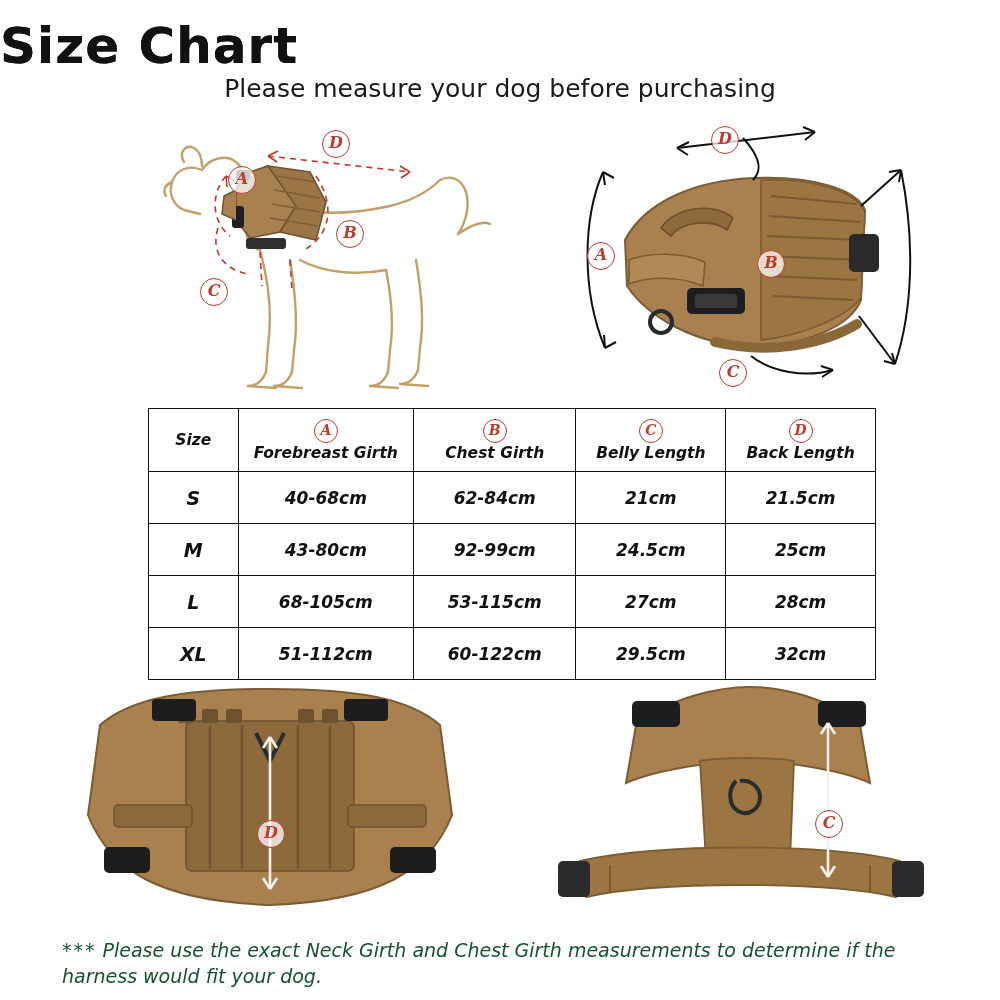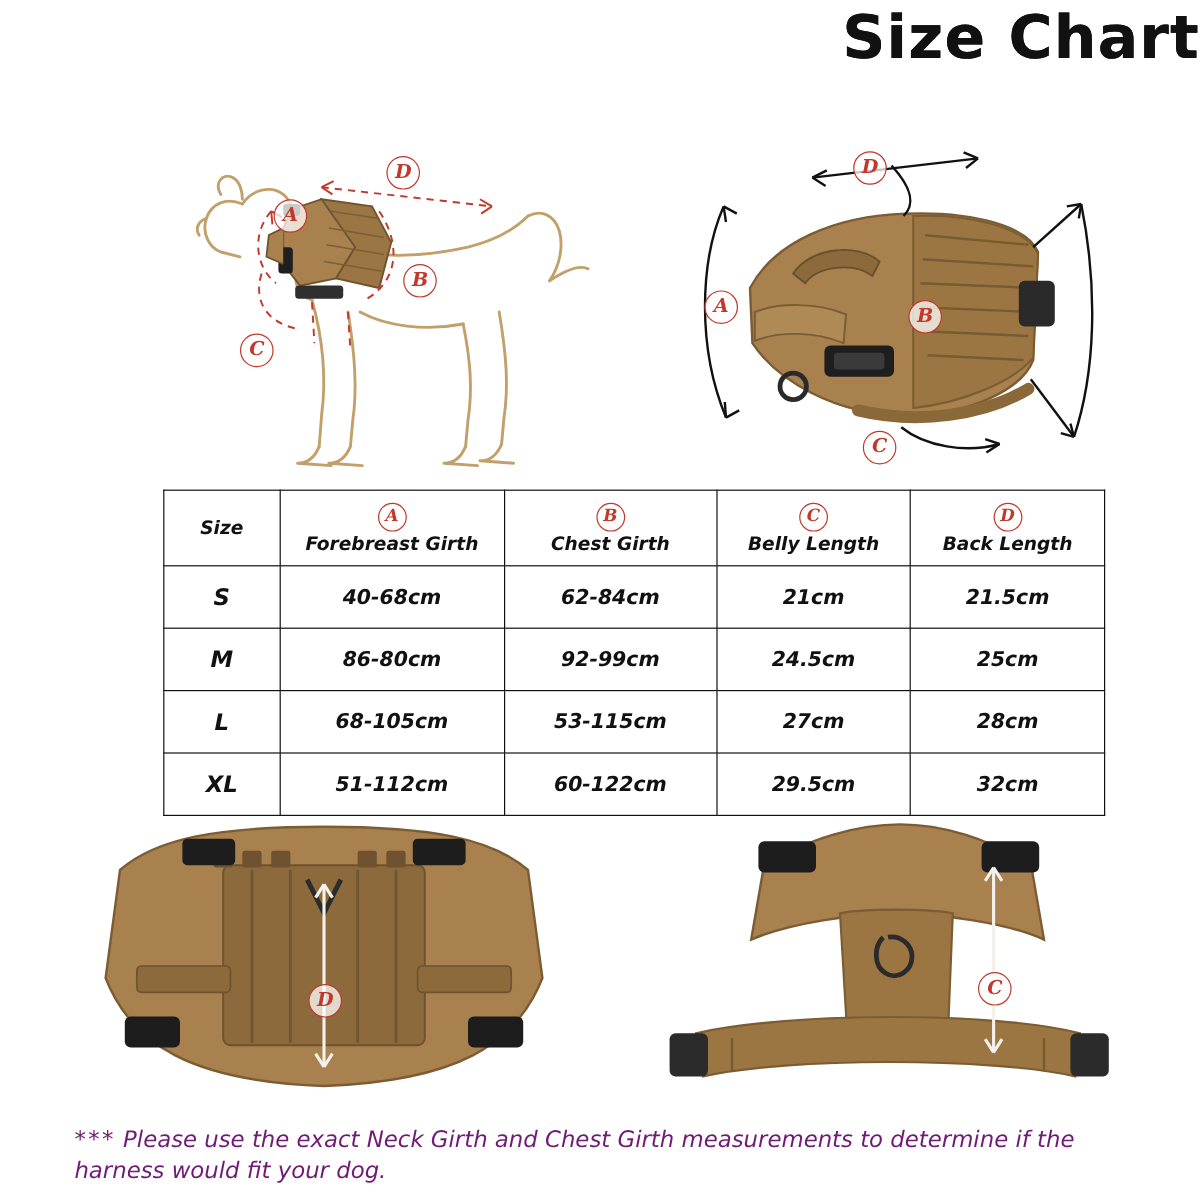--- a/index.html
+++ b/index.html
@@ -16,24 +16,24 @@
   }
   .page {
     position: relative;
     width: 1000px;
     height: 1000px;
   }
 
   
   .title {
     position: absolute;
-    top: 2px;
+    top: 17px;
     left: 0;
     width: 1000px;
-    text-align: right;
+    text-align: left;
     font-family: "DejaVu Sans", sans-serif;
     font-size: 50px;
     font-weight: bold;
     letter-spacing: 1px;
     color: #111;
     
     text-shadow: 0 0 0 #000;
   }
   .subtitle {
     position: absolute;
@@ -68,23 +68,23 @@
     font-size: 16px;
     line-height: 24px;
     text-align: center;
     background: rgba(255,255,255,0.75);
     font-family: "DejaVu Serif", serif;
   }
 
   
   .size-table {
     position: absolute;
-    left: 136px;
+    left: 148px;
     top: 408px;
-    width: 785px;
+    width: 728px;
     border-collapse: collapse;
     font-family: "DejaVu Sans", sans-serif;
     padding-left: 40px;
   }
   .size-table td, .size-table th {
     border: 1.5px solid #111;
     text-align: center;
     font-style: italic;
     color: #111;
   }
@@ -129,34 +129,35 @@
   .col-d { width: 150px; }
 
   
   .footnote {
     position: absolute;
     left: 62px;
     top: 938px;
     width: 890px;
     font-size: 19px;
     font-style: italic;
-    color: #701a75;
+    color: #14532d;
     line-height: 1.35;
     font-family: "DejaVu Sans", sans-serif;
   }
   .footnote .stars { letter-spacing: 2px; }
 
   svg { display: block; }
 </style>
 </head>
 <body>
 
 <div class="page">
 
   <div class="title">Size Chart</div>
+  <div class="subtitle">Please measure your dog before purchasing</div>
 
   <div class="illus" id="dog-illustration">
     <svg width="380" height="295" viewBox="0 0 380 295">
       <g fill="none" stroke="#c2a06a" stroke-width="2.4" stroke-linecap="round" stroke-linejoin="round">
 
         <path d="M62 60 C48 54 36 60 32 72 C28 84 34 96 44 100 L60 104"></path>
         <path d="M62 60 C70 48 86 44 96 52 C104 58 104 70 98 76"></path>
         <path d="M44 52 C38 42 46 34 54 38 C60 41 62 50 62 56"></path>
         <path d="M32 72 C26 74 22 80 26 86"></path>
 
@@ -305,21 +306,21 @@
     <tbody>
       <tr>
         <td class="size-cell">S</td>
         <td>40-68cm</td>
         <td>62-84cm</td>
         <td>21cm</td>
         <td>21.5cm</td>
       </tr>
       <tr>
         <td class="size-cell">M</td>
-        <td>86-80cm</td>
+        <td>43-80cm</td>
         <td>92-99cm</td>
         <td>24.5cm</td>
         <td>25cm</td>
       </tr>
       <tr>
         <td class="size-cell">L</td>
         <td>68-105cm</td>
         <td>53-115cm</td>
         <td>27cm</td>
         <td>28cm</td>

